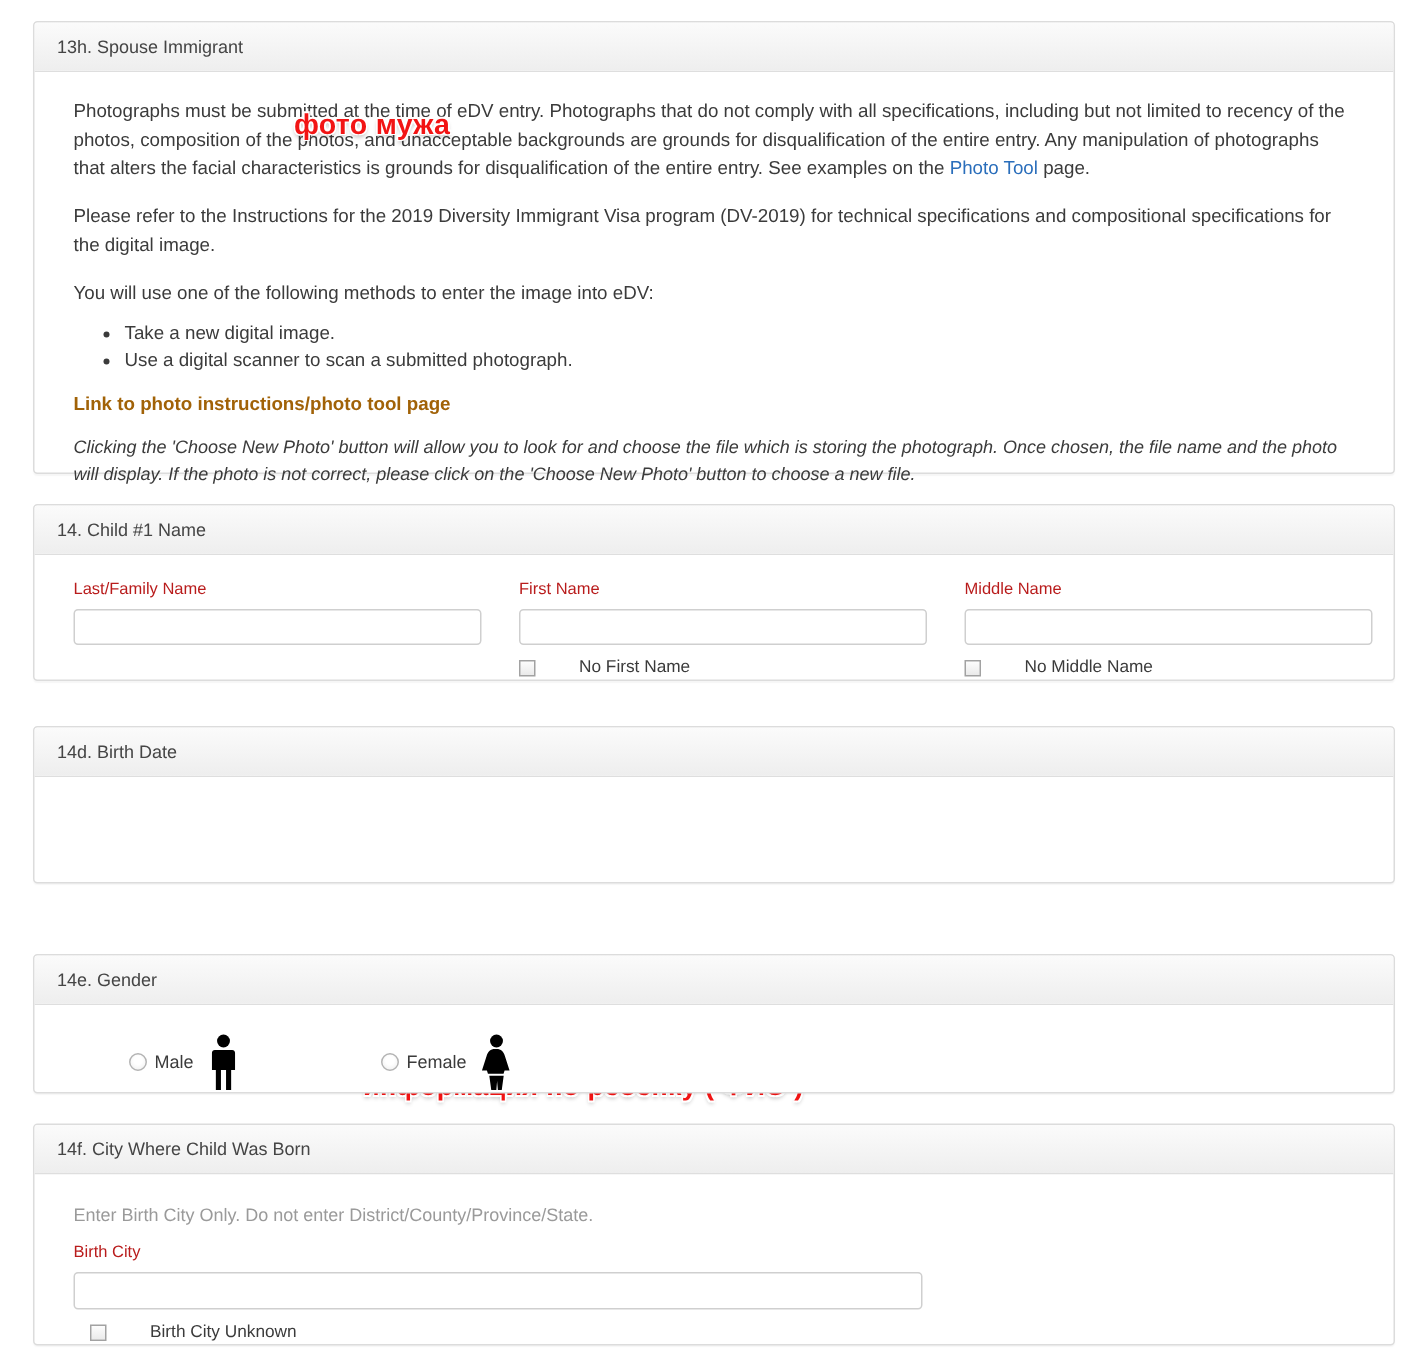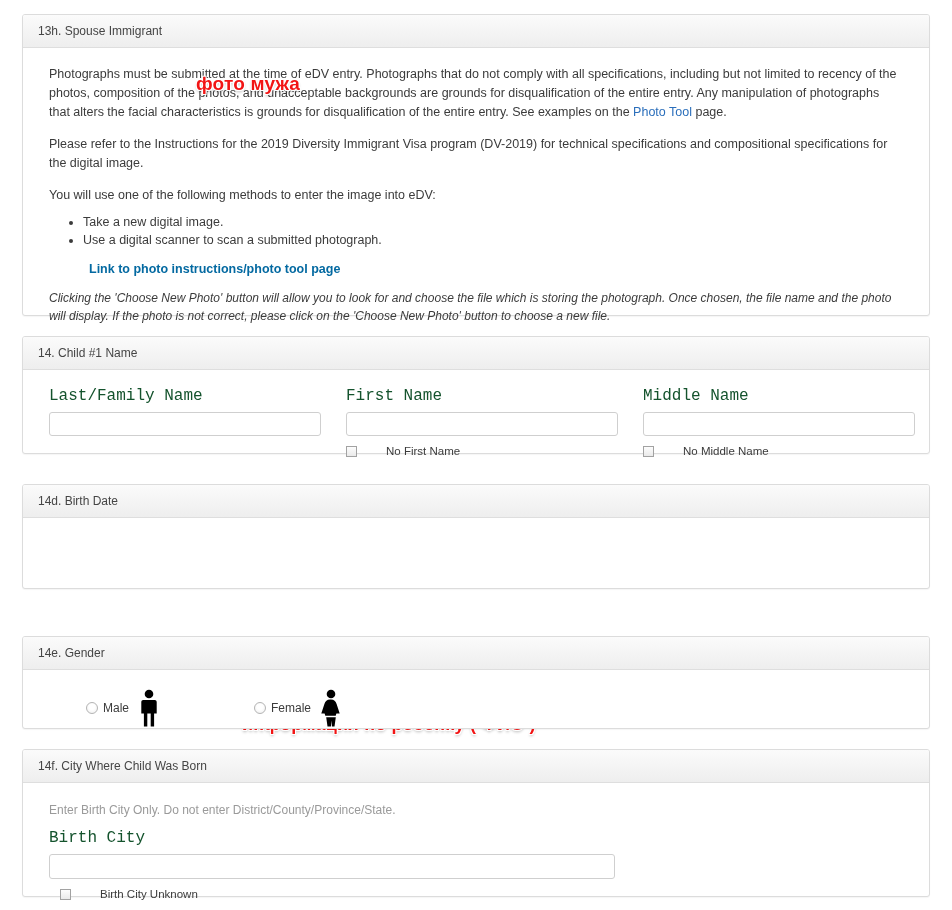--- a/index.html
+++ b/index.html
@@ -81,26 +81,25 @@
   ul.methods {
     margin: -4px 0 13px 0;
     padding-left: 34px;
     font-size: 12.5px;
     line-height: 17px;
     color: #3b3b3b;
   }
   ul.methods li { margin-bottom: 1px; }
   a.block-link {
     display: block;
-    color: #0369a1;
+    color: #a16207;
     font-size: 12.5px;
     font-weight: bold;
     text-decoration: none;
     margin-bottom: 13px;
-    margin-left: 40px;
   }
   p.italic-note {
     font-size: 12px;
     line-height: 18px;
     font-style: italic;
     color: #3b3b3b;
     margin: 0 0 14px 0;
   }
 
   
@@ -126,25 +125,24 @@
     color: #1c1c1c;
     padding: 2px 8px 3px 8px;
     border: 1px solid #8d8d8d;
     border-radius: 2px;
     background: linear-gradient(to bottom, #f6f6f6 0%, #e2e2e2 100%);
     cursor: pointer;
     line-height: 15px;
   }
 
   .field-label {
-    font-size: 16px;
-    color: #14532d;
+    font-size: 11px;
+    color: #b91c1c;
     margin-bottom: 7px;
     display: block;
-    font-family: Liberation Mono, monospace;
   }
   input.txt {
     display: block;
     height: 24px;
     border: 1px solid #cfcfcf;
     border-radius: 3px;
     background: #ffffff;
     font-size: 12.5px;
     font-family: "Liberation Sans", sans-serif;
     color: #333;

